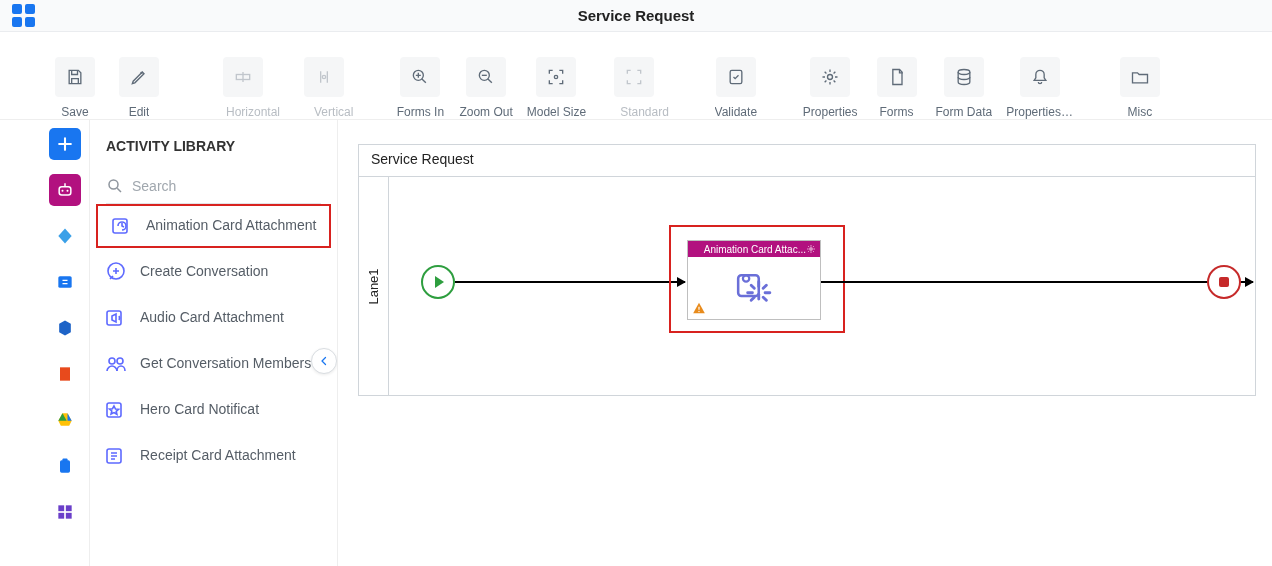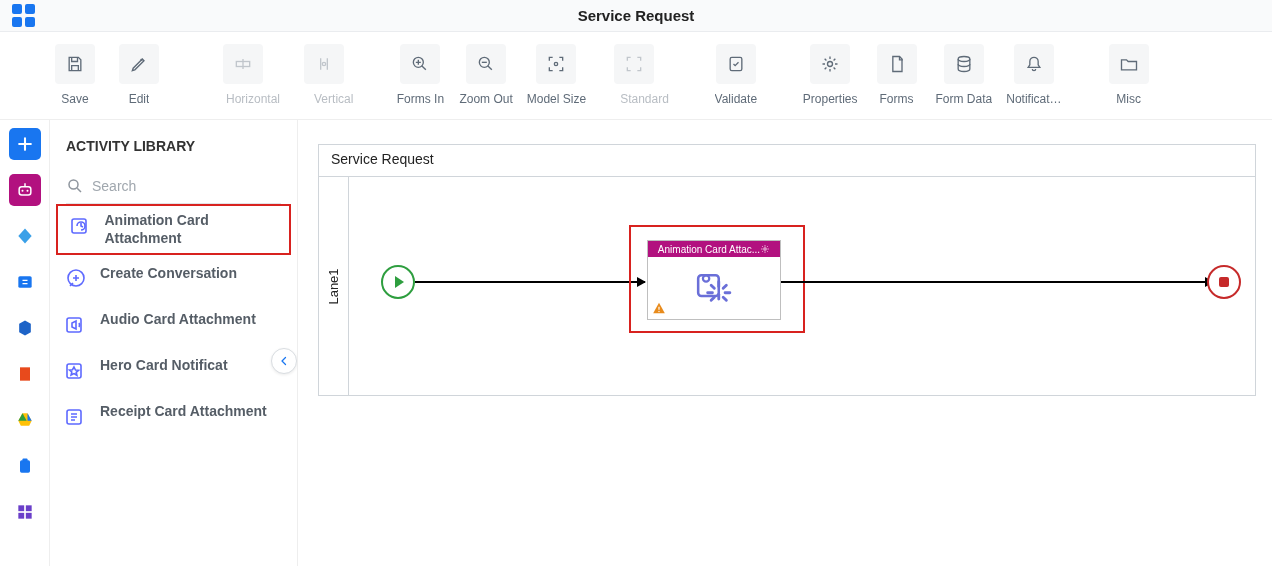--- a/index.html
+++ b/index.html
@@ -41,21 +41,21 @@
     transform: translateX(-50%);
     font-weight: 600;
     font-size: 15px;
     color: #222;
   }
 
   
   .toolbar {
     height: 88px;
     display: flex;
-    align-items: flex-start;
+    align-items: flex-end;
     padding: 8px 8px 0 44px;
     border-bottom: 1px solid #eee;
     gap: 2px;
   }
   .tool-group {
     display: flex;
     gap: 2px;
     margin-right: 28px;
   }
   .tool-btn {
@@ -85,20 +85,21 @@
     max-width: 70px;
     white-space: nowrap;
     overflow: hidden;
     text-overflow: ellipsis;
   }
 
   
   .main {
     display: flex;
     height: calc(566px - 32px - 88px);
+    padding-left: 40px;
   }
 
   
   .rail {
     width: 50px;
     background: #fff;
     border-right: 1px solid #eee;
     padding-top: 8px;
     display: flex;
     flex-direction: column;
@@ -163,25 +164,25 @@
     cursor: pointer;
     font-size: 16px;
   }
 
   .lib-list {
     display: flex;
     flex-direction: column;
   }
   .lib-item {
     display: flex;
+    align-items: center;
     gap: 10px;
     padding: 8px 12px;
     margin: 0 0 2px 0;
     cursor: pointer;
-    font-weight: bold;
   }
   .lib-item.selected {
     border: 2px solid #d8221f;
     padding: 6px 10px;
     margin: 0 6px 2px 6px;
   }
   .lib-item .lib-icon {
     width: 28px; height: 28px;
     display: flex;
     align-items: center;
@@ -302,21 +303,21 @@
     border: 1px solid #bfbfbf;
     background: #fff;
   }
   .activity-node .act-header {
     background: #b2117f;
     color: #fff;
     font-size: 10px;
     height: 16px;
     display: flex;
     align-items: center;
-    justify-content: center;
+    justify-content: flex-end;
     padding: 0 4px;
   }
   .activity-node .act-header .gear {
     width: 10px; height: 10px;
   }
   .activity-node .act-body {
     height: calc(100% - 16px);
     display: flex;
     align-items: center;
     justify-content: center;
@@ -493,21 +494,21 @@
         </div>
       <span class="tool-label">Form Data</span>
     </div>
     <div class="tool-btn">
       <div class="tool-icon-box">
           <svg viewBox="0 0 24 24">
             <path d="M12 4a5 5 0 0 0-5 5v4l-2 3h14l-2-3V9a5 5 0 0 0-5-5z"></path>
             <path d="M10 18a2 2 0 0 0 4 0"></path>
           </svg>
         </div>
-      <span class="tool-label">Notificat…</span>
+      <span class="tool-label">Properties…</span>
     </div>
   </div>
 
   <div class="tool-group" style="margin-right:0">
     <div class="tool-btn">
       <div class="tool-icon-box">
           <svg viewBox="0 0 24 24">
             <path d="M3 7h6l2 2h10v10H3z"></path>
           </svg>
         </div>
@@ -614,20 +615,31 @@
               <rect x="3" y="5" width="14" height="14" rx="2"></rect>
               <path d="M8 14v-4l4-2v8z"></path>
               <path d="M15 10a4 4 0 0 1 0 4"></path>
             </svg>
           </div>
         <div class="lib-item-label">Audio Card Attachment</div>
       </div>
       <div class="lib-item">
         <div class="lib-icon">
             <svg viewBox="0 0 24 24">
+              <circle cx="8" cy="9" r="3"></circle>
+              <circle cx="16" cy="9" r="3"></circle>
+              <path d="M3 19c0-3 3-5 5-5s5 2 5 5"></path>
+              <path d="M13 19c0-3 2-5 4-5s4 2 4 5"></path>
+            </svg>
+          </div>
+        <div class="lib-item-label">Get Conversation Members</div>
+      </div>
+      <div class="lib-item">
+        <div class="lib-icon">
+            <svg viewBox="0 0 24 24">
               <rect x="3" y="5" width="14" height="14" rx="2"></rect>
               <path d="M10 8l1.5 3 3 .3-2.3 2 .7 3-2.9-1.7L7.1 16l.7-3-2.3-2 3-.3z"></path>
             </svg>
           </div>
         <div class="lib-item-label">Hero Card Notificat</div>
       </div>
       <div class="lib-item">
         <div class="lib-icon">
             <svg viewBox="0 0 24 24">
               <rect x="3" y="5" width="14" height="14" rx="2"></rect>

